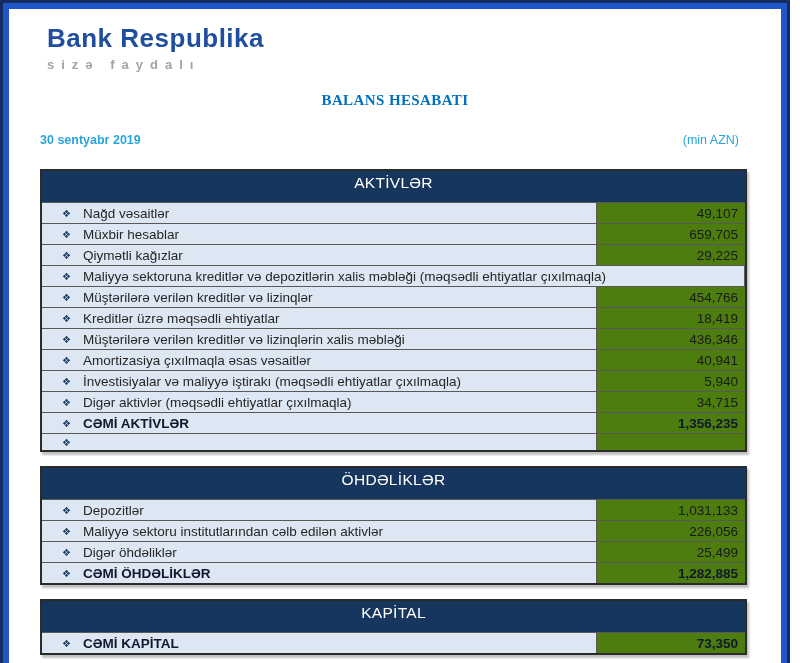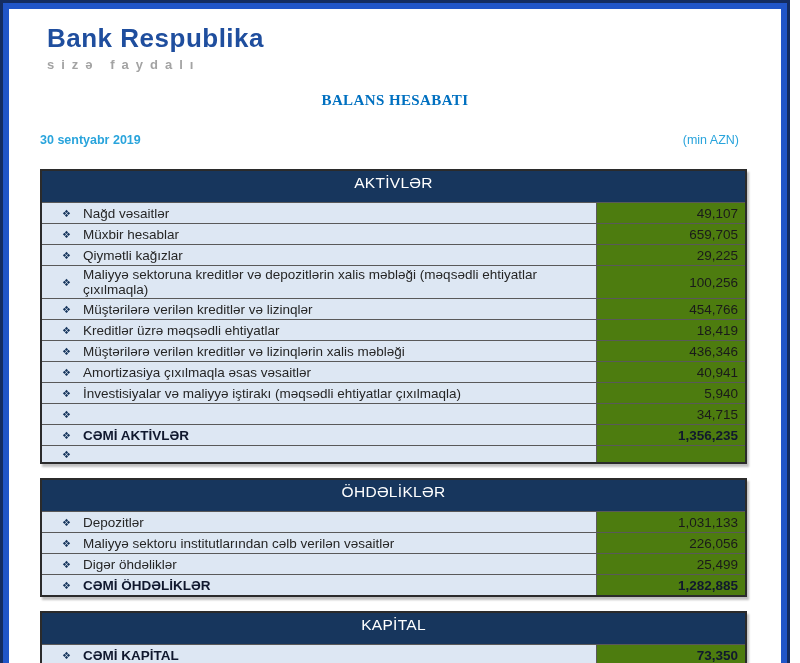--- a/index.html
+++ b/index.html
@@ -82,21 +82,20 @@
               <span class="bullet">❖</span>
               <span>Qiymətli kağızlar</span>
             </div>
         <div class="tvalue">29,225</div>
       </div>
       <div class="trow">
         <div class="tlabel">
               <span class="bullet">❖</span>
               <span>Maliyyə sektoruna kreditlər və depozitlərin xalis məbləği (məqsədli ehtiyatlar çıxılmaqla)</span>
             </div>
-        <div class="tvalue">100,256</div>
       </div>
       <div class="trow">
         <div class="tlabel">
               <span class="bullet">❖</span>
               <span>Müştərilərə verilən kreditlər və lizinqlər</span>
             </div>
         <div class="tvalue">454,766</div>
       </div>
       <div class="trow">
         <div class="tlabel">
@@ -122,20 +121,21 @@
       <div class="trow">
         <div class="tlabel">
               <span class="bullet">❖</span>
               <span>İnvestisiyalar və maliyyə iştirakı (məqsədli ehtiyatlar çıxılmaqla)</span>
             </div>
         <div class="tvalue">5,940</div>
       </div>
       <div class="trow">
         <div class="tlabel">
               <span class="bullet">❖</span>
+              <span>Digər aktivlər (məqsədli ehtiyatlar çıxılmaqla)</span>
             </div>
         <div class="tvalue">34,715</div>
       </div>
       <div class="trow total">
         <div class="tlabel">
               <span class="bullet">❖</span>
               <span>CƏMİ AKTİVLƏR</span>
             </div>
         <div class="tvalue">1,356,235</div>
       </div>
@@ -153,21 +153,21 @@
       <div class="trow">
         <div class="tlabel">
               <span class="bullet">❖</span>
               <span>Depozitlər</span>
             </div>
         <div class="tvalue">1,031,133</div>
       </div>
       <div class="trow">
         <div class="tlabel">
               <span class="bullet">❖</span>
-              <span>Maliyyə sektoru institutlarından cəlb verilən vəsaitlər</span>
+              <span>Maliyyə sektoru institutlarından cəlb edilən aktivlər</span>
             </div>
         <div class="tvalue">226,056</div>
       </div>
       <div class="trow">
         <div class="tlabel">
               <span class="bullet">❖</span>
               <span>Digər öhdəliklər</span>
             </div>
         <div class="tvalue">25,499</div>
       </div>

